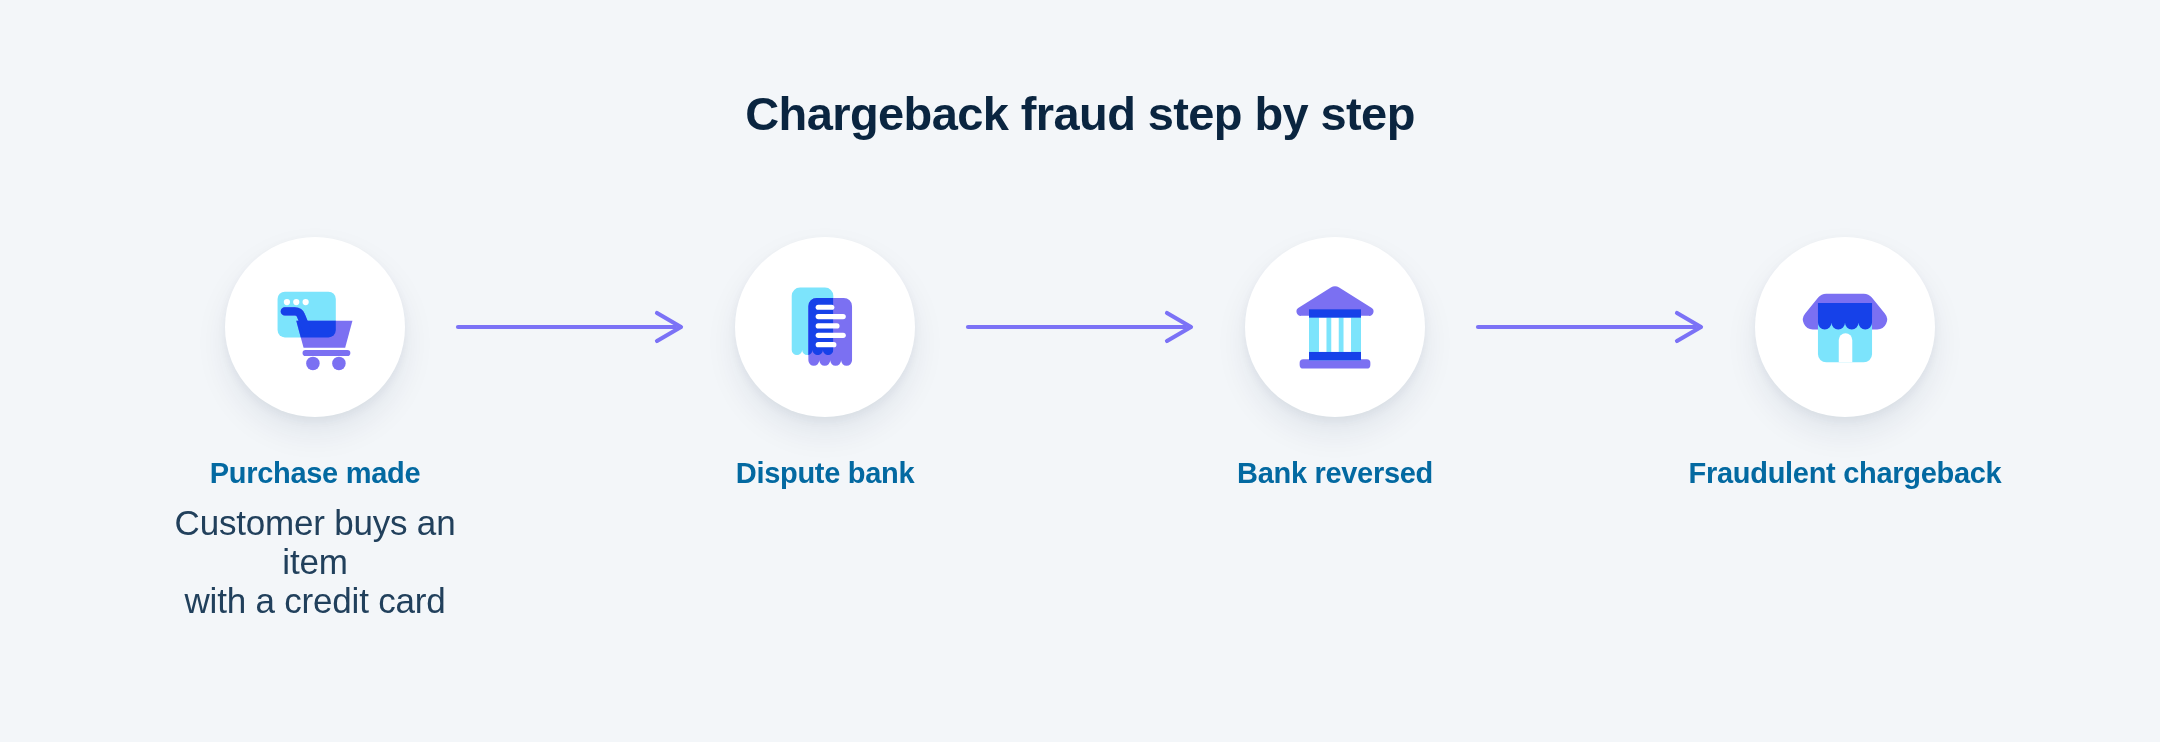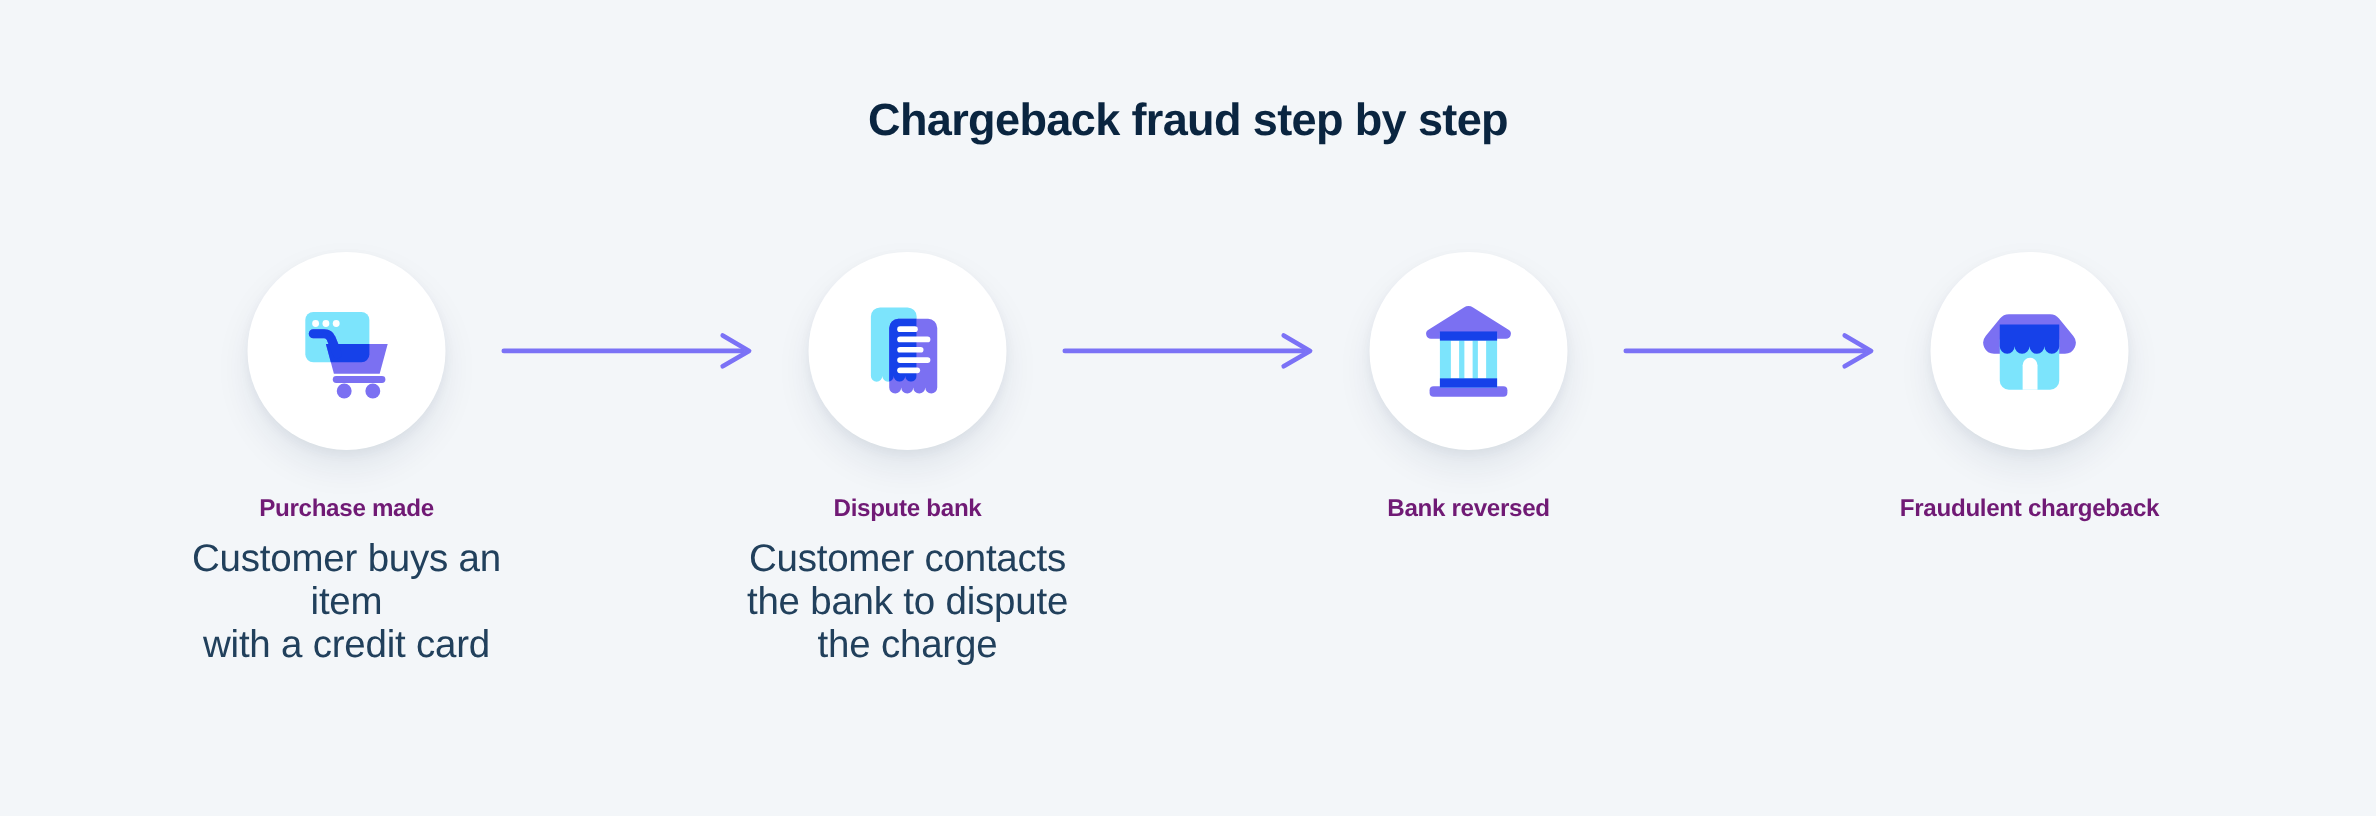--- a/index.html
+++ b/index.html
@@ -6,21 +6,21 @@
   body {
     width: 2160px; height: 742px;
     background: #f3f6f9;
     overflow: hidden;
     font-family: "Liberation Sans", sans-serif;
   }
   .canvas { position: relative; width: 2160px; height: 742px; }
   .diagram-title {
     margin: 0; padding-top: 86px;
     text-align: center;
-    font-size: 41px; font-weight: 700; letter-spacing: -0.6px;
+    font-size: 47px; font-weight: 700; letter-spacing: -0.6px;
     color: #0a2540;
   }
   .steps-row {
     margin-top: 96px;
     display: flex; justify-content: center; align-items: flex-start;
   }
   .step {
     width: 340px;
     display: flex; flex-direction: column; align-items: center;
     text-align: center;
@@ -32,22 +32,22 @@
     display: flex; align-items: center; justify-content: center;
   }
   .icon-circle svg { width: 104px; height: 104px; }
   .arrow-cell {
     width: 170px; height: 180px;
     display: flex; align-items: center; justify-content: center;
   }
   .arrow-cell svg { flex-shrink: 0; }
   .step-title {
     margin: 40px 0 0;
-    font-size: 22px; font-weight: 700; letter-spacing: -0.3px;
-    color: #701a75;
+    font-size: 29px; font-weight: 700; letter-spacing: -0.3px;
+    color: #0369a1;
     white-space: nowrap;
   }
   .step-desc {
     margin: 13px 0 0;
     font-size: 35px; line-height: 39px; letter-spacing: -0.2px;
     color: #21405c;
     white-space: pre-line;
   }
 </style>
 </head>
@@ -112,23 +112,20 @@
           <g fill="#ffffff">
             <rect x="41" y="28.5" width="18" height="5" rx="2.5"></rect>
             <rect x="41" y="37.5" width="29" height="5" rx="2.5"></rect>
             <rect x="41" y="46.5" width="23" height="5" rx="2.5"></rect>
             <rect x="41" y="55.5" width="29" height="5" rx="2.5"></rect>
             <rect x="41" y="64.5" width="20" height="5" rx="2.5"></rect>
           </g>
         </svg>
       </div>
       <div class="step-title">Dispute bank</div>
-      <div class="step-desc">Customer contacts
-the bank to dispute
-the charge</div>
     </div>
 
     <div class="arrow-cell">
       <svg width="230" height="36" viewBox="0 0 230 36">
         <g stroke="#7b72f6" stroke-width="4.2" fill="none" stroke-linecap="round" stroke-linejoin="round">
           <line x1="3" y1="18" x2="220" y2="18"></line>
           <polyline points="202,4 226,18 202,32"></polyline>
         </g>
       </svg>
     </div>

